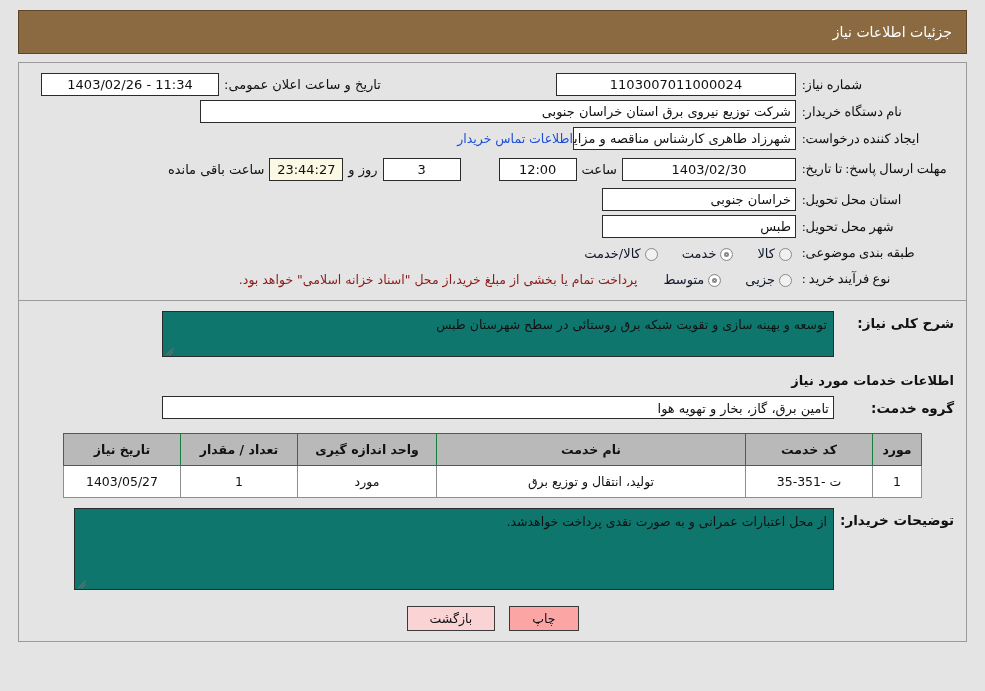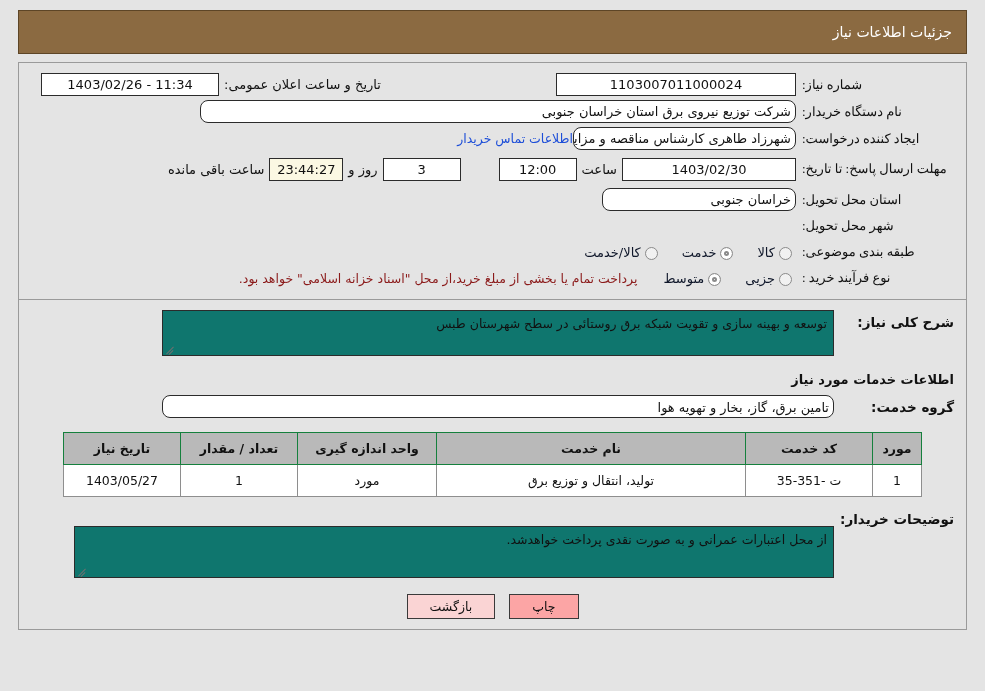--- a/index.html
+++ b/index.html
@@ -83,21 +83,21 @@
     height: 23px;
     line-height: 21px;
     font-size: 13px;
     color: #111;
     padding: 0 4px;
     box-sizing: border-box;
     text-align: center;
     overflow: hidden;
     white-space: nowrap;
   }
-  .fld.rt { text-align: right; border-radius: 8px; }
+  .fld.rt { text-align: right; }
   .fld.cream { background: #fbf8e3; }
 
   .gap { flex: 1 1 auto; }
   .inline-lbl {
     font-size: 13px;
     color: #111;
     padding: 0 5px;
     white-space: nowrap;
   }
   .link {
@@ -289,20 +289,21 @@
       <div class="gap"></div>
     </div>
 
     <div class="frow">
       <div class="lbl w-right">استان محل تحویل:</div>
       <div class="fld rt" style="width:194px;">خراسان جنوبی</div>
     </div>
 
     <div class="frow">
       <div class="lbl w-right">شهر محل تحویل:</div>
+      <div class="fld rt" style="width:194px;">طبس</div>
     </div>
 
     <div class="frow">
       <div class="lbl w-right">طبقه بندی موضوعی:</div>
       <div class="radio-grp">
         <label class="radio-opt">
           <span class="radio"></span>
           <span>کالا</span>
         </label>
         <label class="radio-opt">
@@ -371,21 +372,21 @@
             <td>مورد</td>
             <td>1</td>
             <td>1403/05/27</td>
           </tr>
         </tbody>
       </table>
     </div>
 
     <div class="area-row" style="padding-bottom:4px;">
       <div class="area-lbl">توضیحات خریدار:</div>
-      <div class="textarea" style="width:760px;height:52px;margin-top:19px;">
+      <div class="textarea" style="width:760px;height:82px;">
         <span>از محل اعتبارات عمرانی و به صورت نقدی پرداخت خواهدشد.</span>
         <span class="grip"></span>
       </div>
     </div>
 
     <div class="btnbar">
       <button class="btn print">چاپ</button>
       <button class="btn back">بازگشت</button>
     </div>
 

